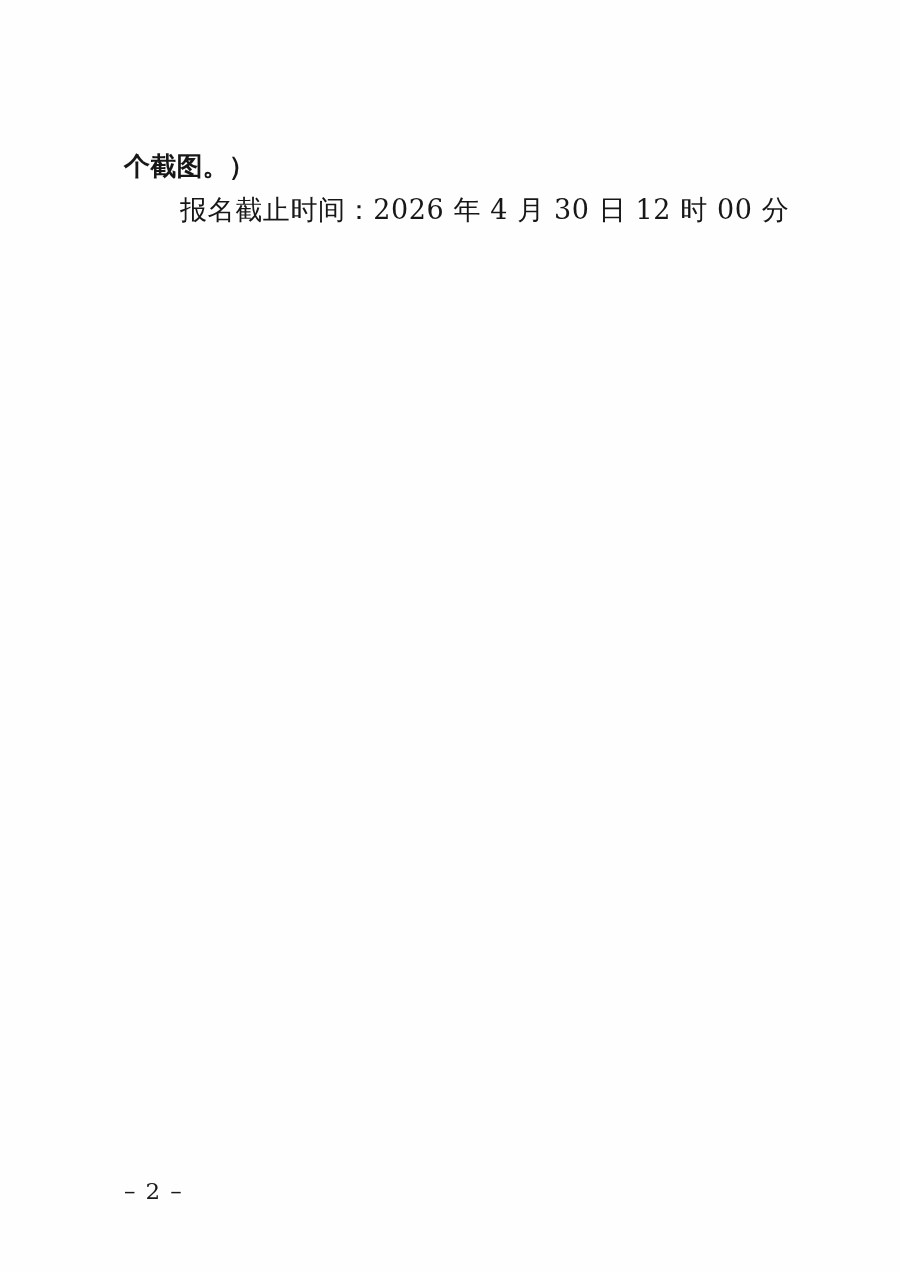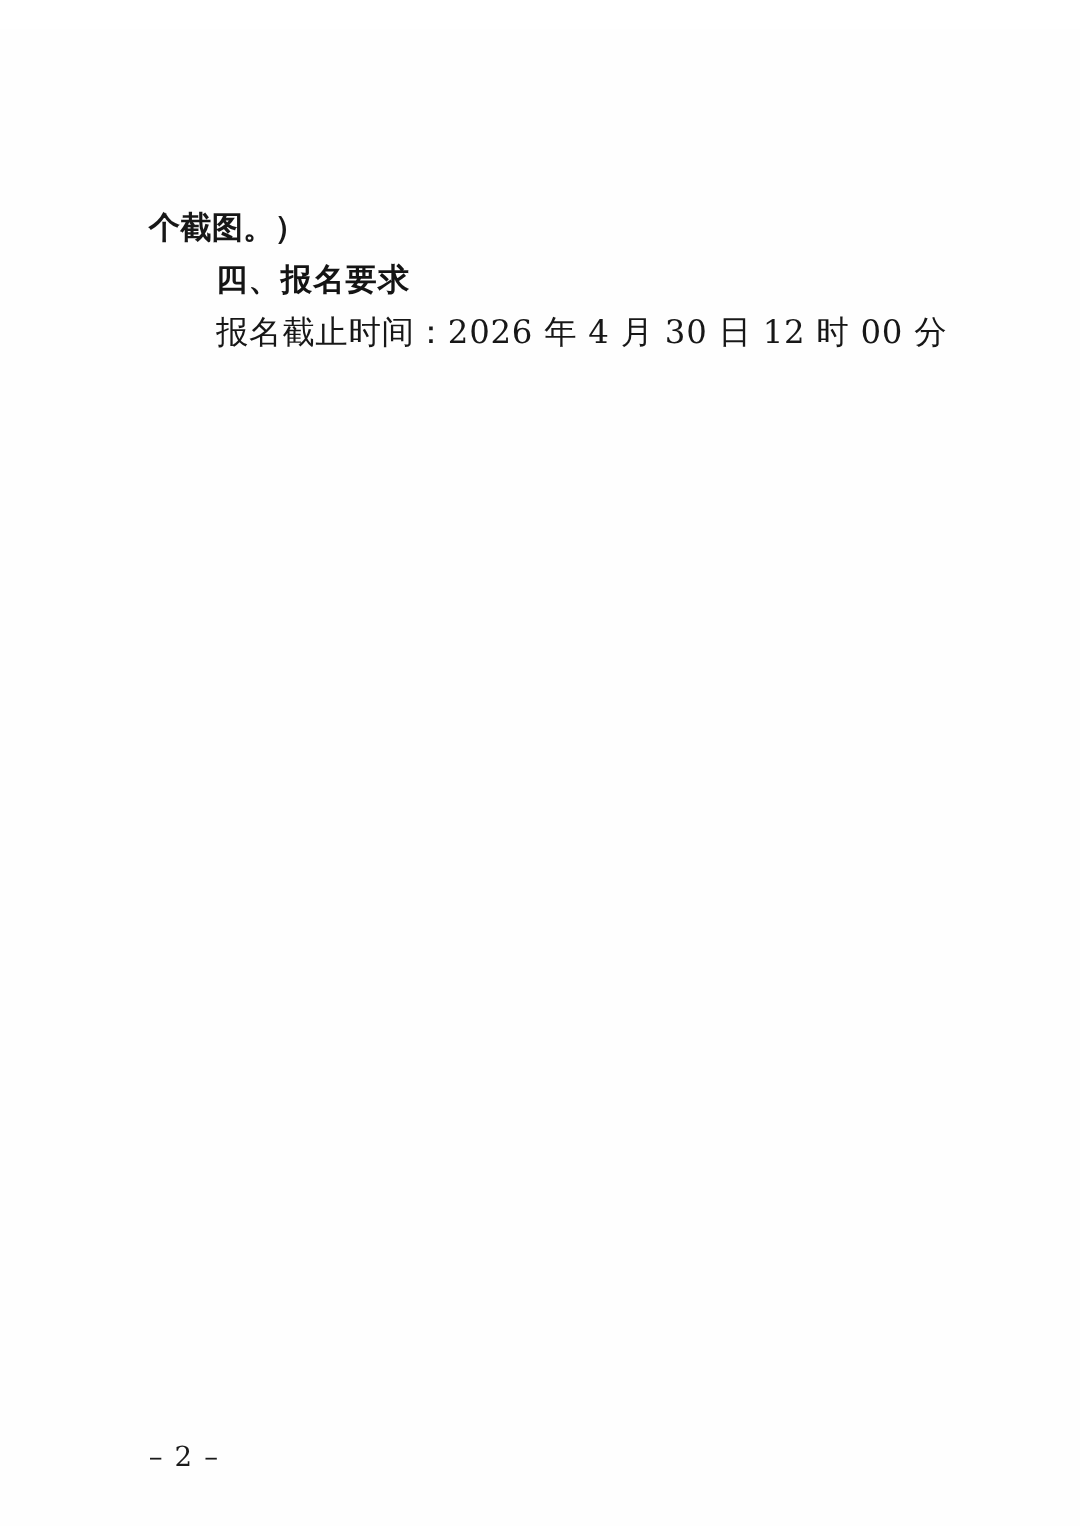--- a/index.html
+++ b/index.html
@@ -13,21 +13,20 @@
     position: relative;
     overflow: hidden;
     font-family: "DejaVu Serif", serif;
     color: #1a1a1a;
   }
 
   .page {
     position: absolute;
     inset: 0;
     background: #fefefe;
-    margin-top: 24px;
   }
 
   .text-block {
     position: absolute;
     left: 124px;
     top: 144px;
     width: 668px;
   }
 
   
@@ -89,21 +88,20 @@
 <div class="page">
 
   <div class="text-block">
 
     <p class="para noindent"><span class="b">个截图。）</span></p>
 
 
 
 
 
-    <p class="section-heading">四、报名要求</p>
 
     <p class="para indent">报名截止时间：2026 年 4 月 30 日 12 时 00 分</p>
 
   </div>
 
   <div class="footer">
     <span>–</span><span class="pg">2</span><span>–</span>
   </div>
 
 </div>

